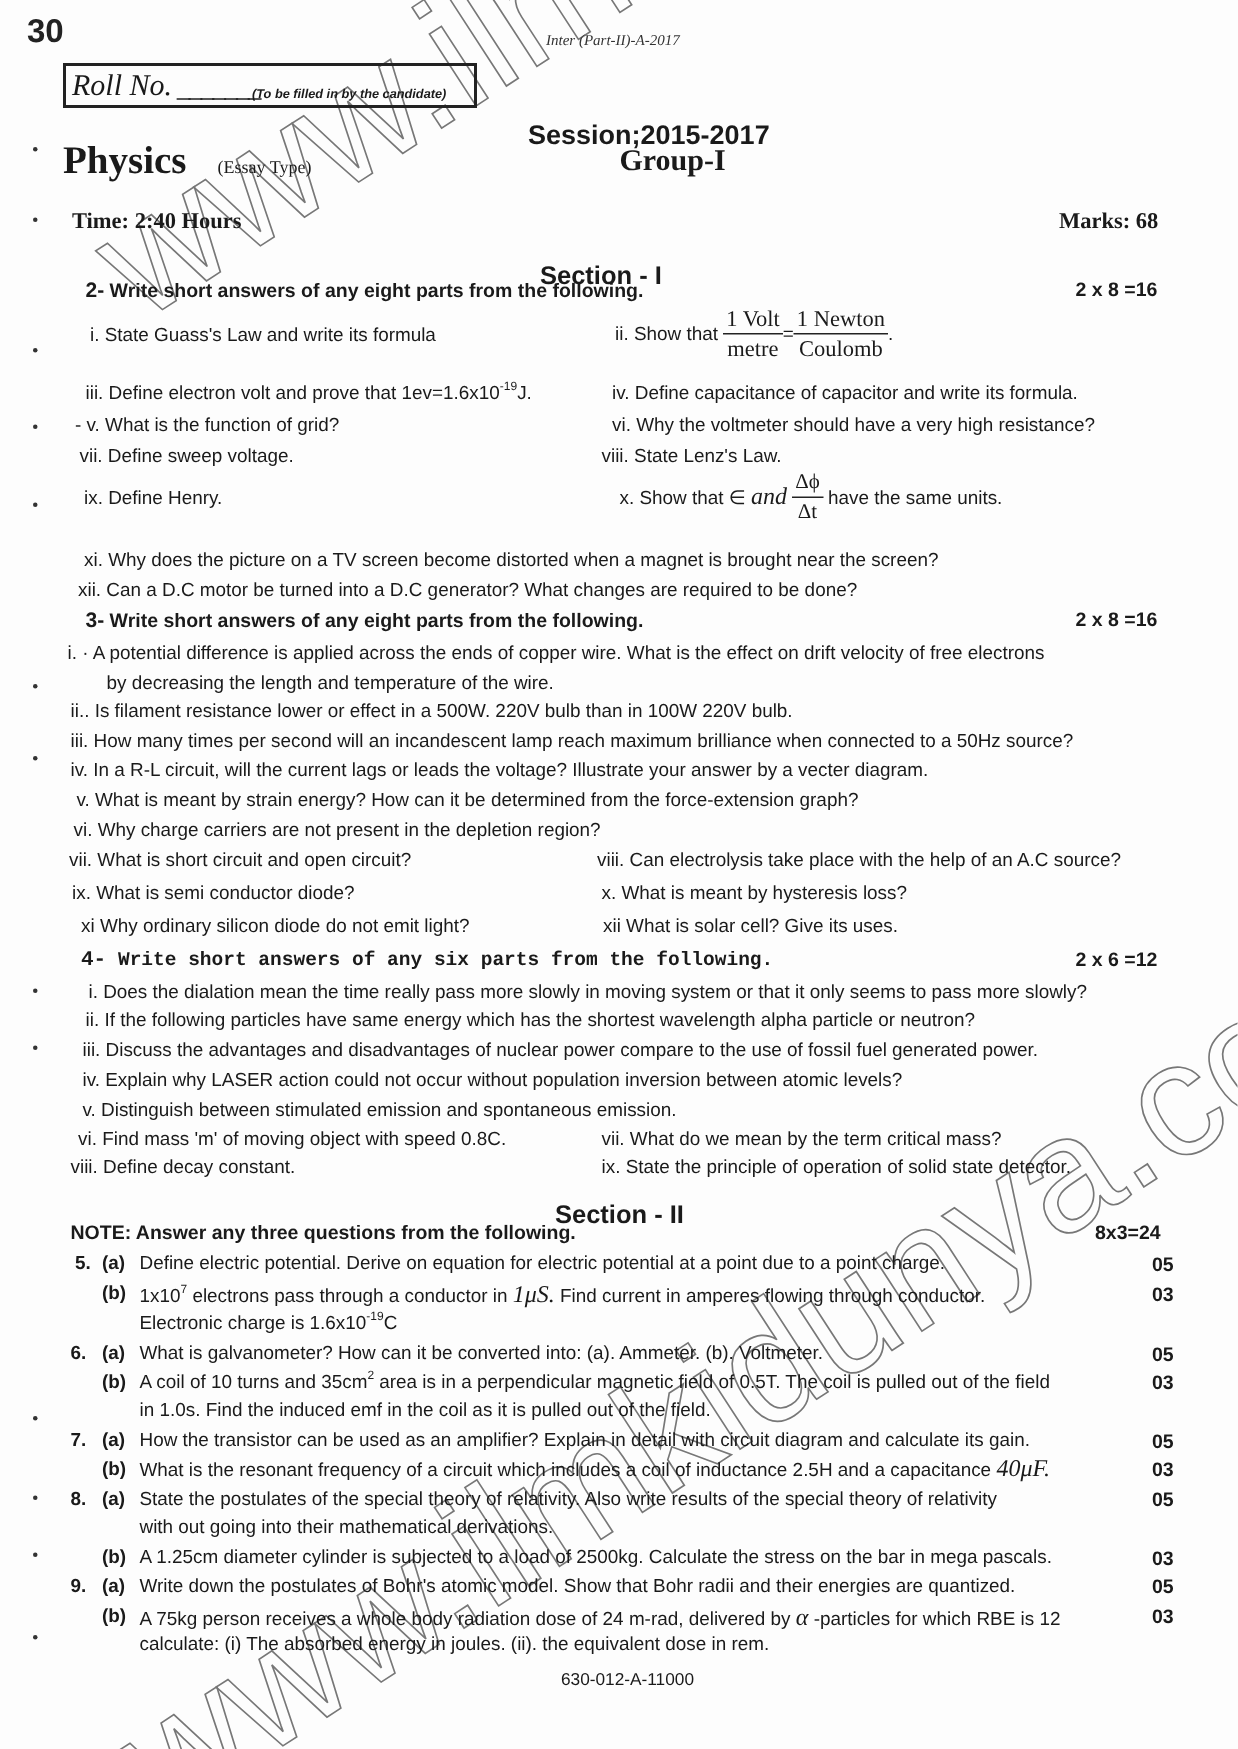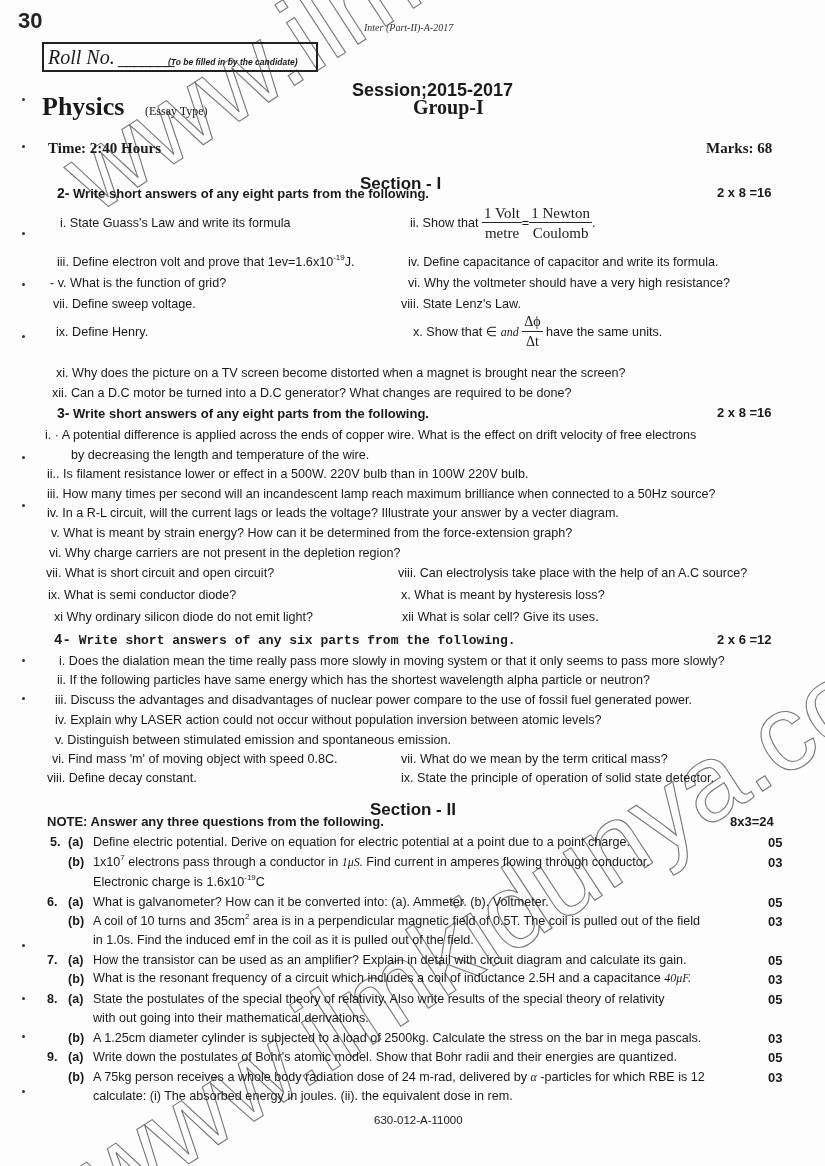--- a/index.html
+++ b/index.html
@@ -23,21 +23,21 @@
   .section-title { font-size: 17px; font-weight: bold; margin-top: 12px; }
   .qhead { font-size: 13px; font-weight: bold; }
   .qhead .num { font-size: 14px; }
   .marks-r { font-size: 13px; font-weight: bold; }
   .item { font-size: 12.6px; }
   .frac { display: inline-block; vertical-align: middle; text-align: center; font-family: "Liberation Serif", serif; font-size: 15px; }
   .frac .top { display: block; border-bottom: 1px solid #222; padding: 0 2px; line-height: 18px; }
   .frac .bot { display: block; padding: 0 2px; line-height: 20px; }
   .frac.small { font-size: 14px; }
   sup { font-size: 8px; vertical-align: 6px; line-height: 0; }
-  .math-i { font-family: "Liberation Serif", serif; font-style: italic; font-size: 12px; }
+  .math-i { font-family: "Liberation Serif", serif; font-style: italic; font-size: 16px; }
   .mark-col { left: 768px; font-size: 13px; font-weight: bold; }
   .footer-code { left: 374px; top: 1114px; font-size: 11.5px; }
   .dot { position: absolute; width: 3px; height: 3px; background: #333; border-radius: 50%; }
   .watermark { position: absolute; left: 0; top: 0; width: 825px; height: 1166px; pointer-events: none; }
 </style>
 </head>
 <body>
 
 <svg class="watermark" viewBox="0 0 825 1166">
   <text x="0" y="0" transform="translate(95,215) rotate(-33)" font-family="Liberation Sans, sans-serif" font-size="108" fill="none" stroke="#777" stroke-width="1.1">www.ilmkidunya.com</text>

